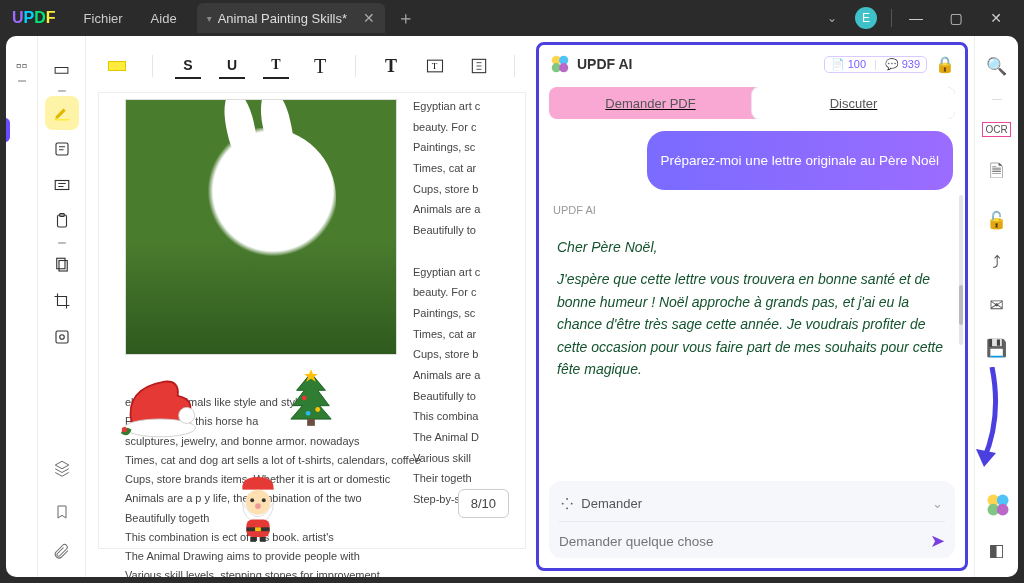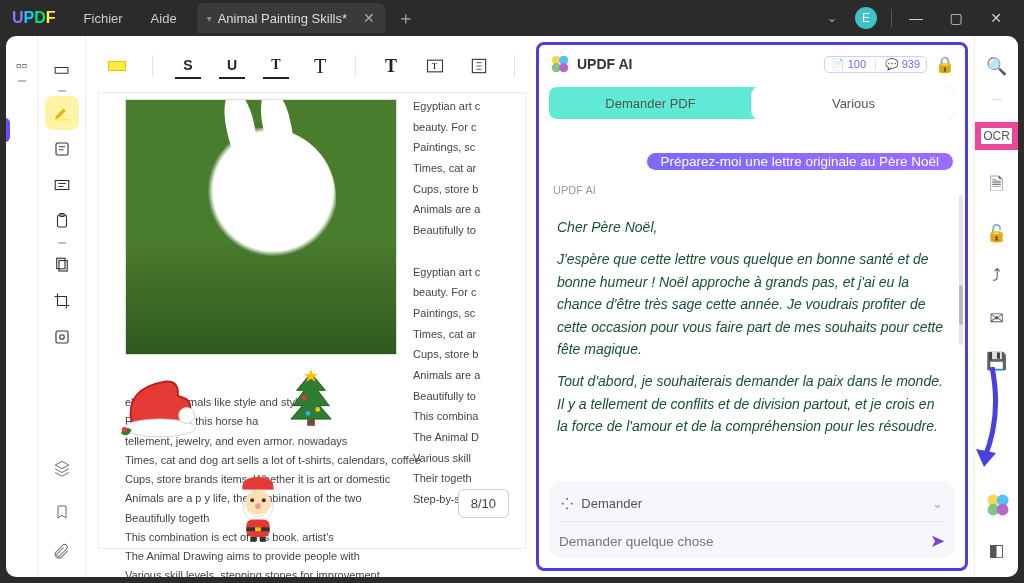--- a/index.html
+++ b/index.html
@@ -56,25 +56,25 @@
 .santa { position:absolute; top:380px; left:130px; width:58px; height:70px; }
 
 
 .ai-panel { width: 432px; border: 3px solid #4b3fe0; border-radius: 8px; margin: 6px 6px 6px 2px; display:flex; flex-direction:column; background:#fff; position:relative; }
 .ai-head { display:flex; align-items:center; padding: 8px 10px; }
 .ai-logo { width:22px; height:22px; border-radius:6px; margin-right:6px; position:relative; }
 .ai-logo svg{display:block}
 .ai-title { font-weight:600; font-size:14px; color:#333; }
 .ai-credits { margin-left:auto; border:1px solid #d9c9ff; border-radius:5px; padding:1px 6px; font-size:11px; color:#7b61ff; display:flex; gap:8px; }
 .ai-lock { margin-left:8px; color:#888; font-size:16px; }
-.ai-tabs { margin: 4px 10px 8px; display:flex; background:#5eead4; border-radius:8px; height:32px; overflow:hidden; }
+.ai-tabs { margin: 4px 10px 8px; display:flex; background:#f9a8d4; border-radius:8px; height:32px; overflow:hidden;text-decoration:underline; }
 .ai-tab { flex:1; display:flex; align-items:center; justify-content:center; font-size:13px; color:#555; cursor:pointer; }
 .ai-tab.active { background:#fff; border-radius:8px; box-shadow:0 0 0 1px #e5e5f0; }
 .chat { flex:1; padding: 4px 12px 0; overflow:hidden; }
-.user-bubble { margin: 22px 0 14px auto; max-width: 86%; background: linear-gradient(90deg,#7a6bff,#9b6cff); color:#fff; padding: 1px 14px; border-radius: 18px; font-size: 13.5px; width:fit-content; }
+.user-bubble { margin: 0 0 14px auto; max-width: 86%; background: linear-gradient(90deg,#7a6bff,#9b6cff); color:#fff; padding: 22px 14px; border-radius: 18px; font-size: 13.5px; width:fit-content; }
 .ai-label { color:#999; font-size:11px; margin: 4px 2px 6px; }
 .ai-bubble { background:#fff; border:0; padding: 4px 6px 10px; font-size:14px; color:#14532d; line-height:1.6;font-style:italic; }
 .ai-bubble p { margin: 10px 0; }
 .chat-input-wrap { margin: 6px 10px 10px; background:#f6f7fb; border-radius:12px; padding: 8px 10px 6px; }
 .inciter { display:flex; align-items:center; gap:8px; padding:4px 2px 8px; color:#555; font-size:13px; border-bottom:1px solid #e8e8f0;}
 .inciter .dots{ font-size:15px; }
 .inciter .chev{ margin-left:auto; color:#aaa; }
 .chat-input-row { display:flex; align-items:center; padding-top:8px; }
 .chat-input { flex:1; border:none; background:transparent; font-size:13.5px; color:#888; outline:none; }
 .send-btn { color:#7b3fe0; font-size:18px; cursor:pointer; }
@@ -233,21 +233,21 @@
           <p>Beautifully to</p>
           <p>This combina</p>
           <p>The Animal D</p>
           <p>Various skill</p>
           <p>Their togeth</p>
           <p>Step-by-step</p>
         </div>
       <div class="doc-text2" id="doc-lines2">
           <p>elebrates animals like            style and style</p>
           <p>For centuries, this horse ha</p>
-          <p>tellement, jewelry, and even armor. nowadays</p>
+          <p>sculptures, jewelry, and bonne armor. nowadays</p>
           <p>Times, cat and dog art sells a lot of t-shirts, calendars, coffee</p>
           <p>Cups, store brands            items. Whether it is art or domestic</p>
           <p>Animals are a p                    y life, the combination of the two</p>
           <p>Beautifully togeth</p>
           <p>This combination is               ect of this book. artist's</p>
           <p>The Animal Drawing            aims to provide people with</p>
           <p>Various skill levels, stepping stones for improvement</p>
         </div>
 
       <svg class="santa-hat" viewBox="0 0 100 90">
@@ -297,49 +297,48 @@
       <div class="ai-title">UPDF AI</div>
       <div class="ai-credits">
         <span>📄 <span>100</span></span>
         <span style="color:#ddd">|</span>
         <span>💬 <span>939</span></span>
       </div>
       <div class="ai-lock">🔒</div>
     </div>
     <div class="ai-tabs">
       <div class="ai-tab">Demander PDF</div>
-      <div class="ai-tab active">Various</div>
+      <div class="ai-tab active">Discuter</div>
     </div>
     <div class="chat">
       <div class="user-bubble">Préparez-moi une lettre originale au Père Noël</div>
       <div class="ai-label">UPDF AI</div>
       <div class="ai-bubble">
         <p>Cher Père Noël,</p>
-        <p>J'espère que cette lettre vous quelque en bonne santé et de bonne humeur ! Noël approche à grands pas, et j'ai eu la chance d'être très sage cette année. Je voudrais profiter de cette occasion pour vous faire part de mes souhaits pour cette fête magique.</p>
-        <p>Tout d'abord, je souhaiterais demander la paix dans le monde. Il y a tellement de conflits et de division partout, et je crois en la force de l'amour et de la compréhension pour les résoudre.</p>
+        <p>J'espère que cette lettre vous trouvera en bonne santé et de bonne humeur ! Noël approche à grands pas, et j'ai eu la chance d'être très sage cette année. Je voudrais profiter de cette occasion pour vous faire part de mes souhaits pour cette fête magique.</p>
       </div>
     </div>
     <div class="ai-scroll"></div>
     <div class="chat-input-wrap">
       <div class="inciter">
         <span class="dots">⁘</span>
         <span>Demander</span>
         <span class="chev">⌄</span>
       </div>
       <div class="chat-input-row">
         <input class="chat-input" placeholder="Demander quelque chose" style="">
         <div class="send-btn">➤</div>
       </div>
     </div>
   </div>
 
   <div class="right-rail">
     <div class="ic">🔍</div>
     <div style="width:10px;height:1px;background:#ddd"></div>
-    <div class="ic" style="font-size:12px;border:6px solid #ec4899;padding:1px 2px">OCR</div>
+    <div class="ic" style="font-size:10px;border:1px solid #ec4899;padding:1px 2px">OCR</div>
     <div class="ic">🗎</div>
     <div class="ic">🔓</div>
     <div class="ic">⤴</div>
     <div class="ic">✉</div>
     <div class="ic">💾</div>
     <svg class="arrow" viewBox="0 0 40 110">
         <path d="M26 0 Q36 50 18 92" fill="none" stroke="#4b3fe0" stroke-width="5"></path>
         <path d="M10 82 L18 100 L30 86 Z" fill="#4b3fe0"></path>
       </svg>
     <div class="ai-float">

